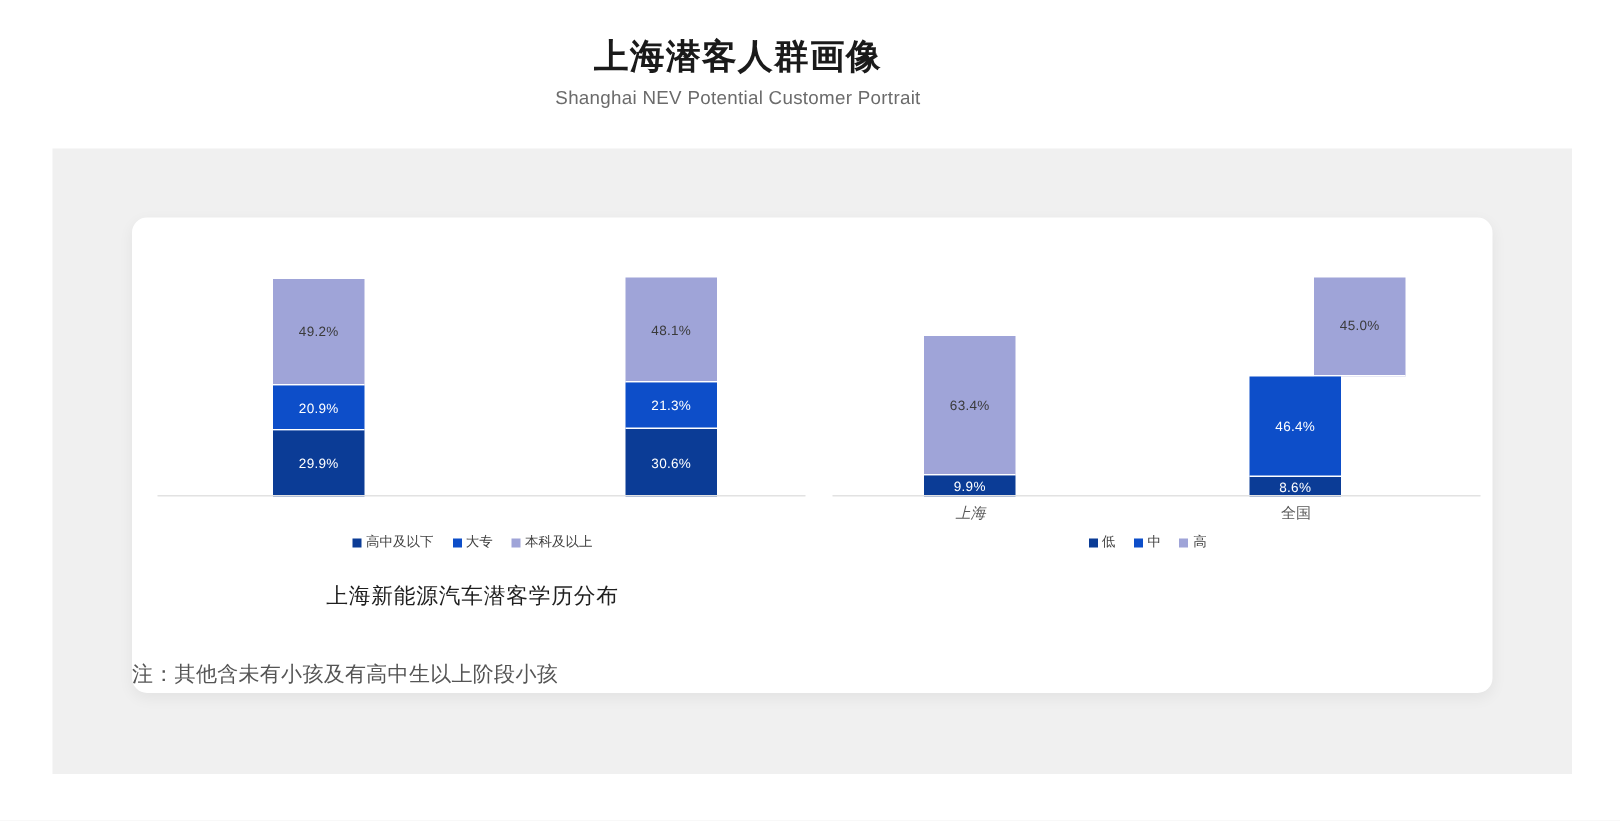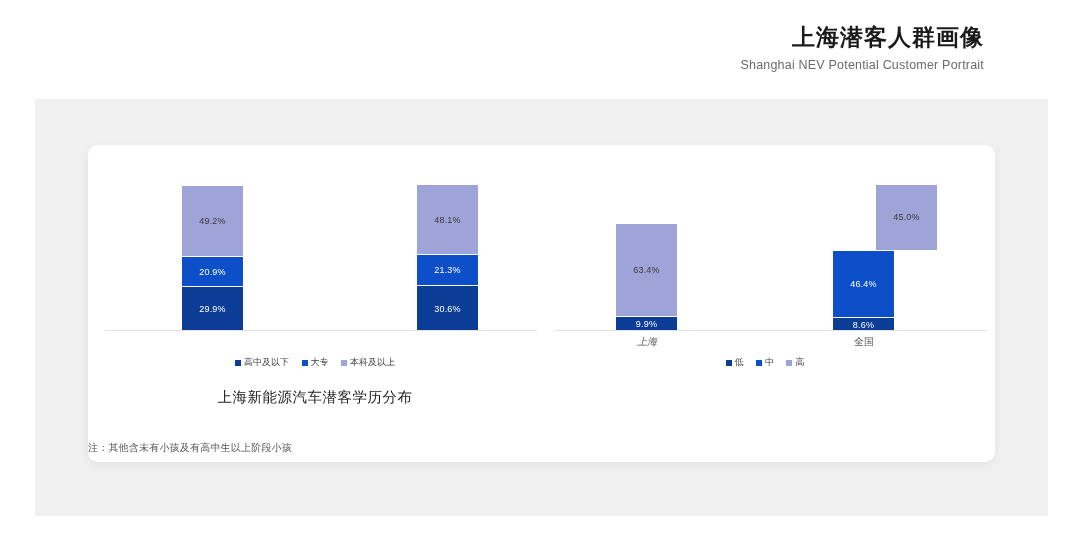--- a/index.html
+++ b/index.html
@@ -12,21 +12,21 @@
     background: #ffffff;
     font-family: "Liberation Sans", "DejaVu Sans", sans-serif;
     overflow: hidden;
     position: relative;
   }
 
   
   .header {
     width: 984px;
     padding-top: 22px;
-    text-align: right;
+    text-align: center;
   }
   .title-cn {
     font-size: 23px;
     font-weight: bold;
     color: #1a1a1a;
     letter-spacing: 1px;
     line-height: 30px;
   }
   .title-en {
     font-size: 12.5px;
@@ -172,21 +172,21 @@
     font-size: 14.5px;
     color: #1f1f1f;
     letter-spacing: 0.5px;
   }
 
   
   .footnote {
     position: absolute;
     left: 0px;
     top: 296px;
-    font-size: 10px;
+    font-size: 14px;
     color: #555555;
     letter-spacing: 0.2px;
   }
 </style>
 </head>
 <body>
 
 <div class="header">
   <div class="title-cn">上海潜客人群画像</div>
   <div class="title-en">Shanghai NEV Potential Customer Portrait</div>

